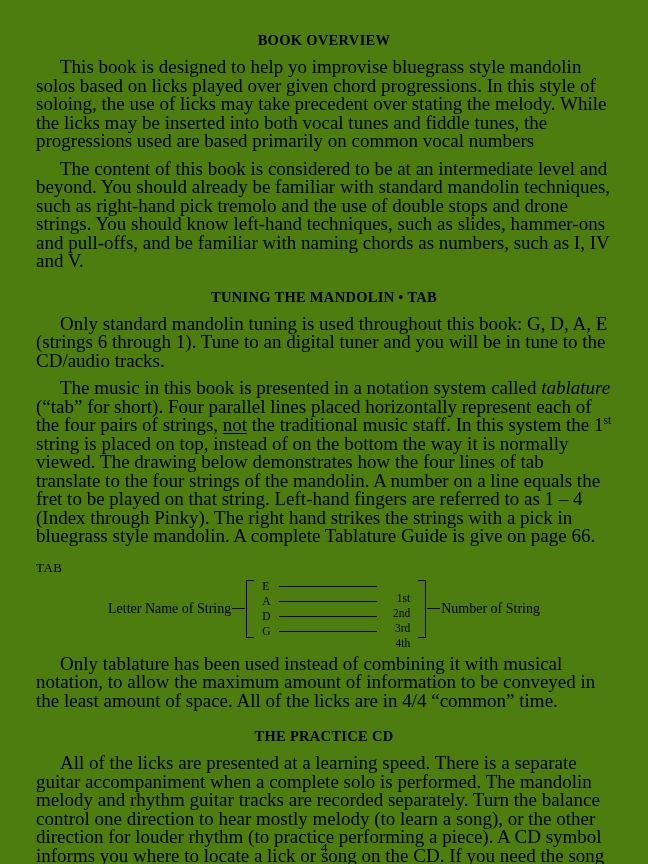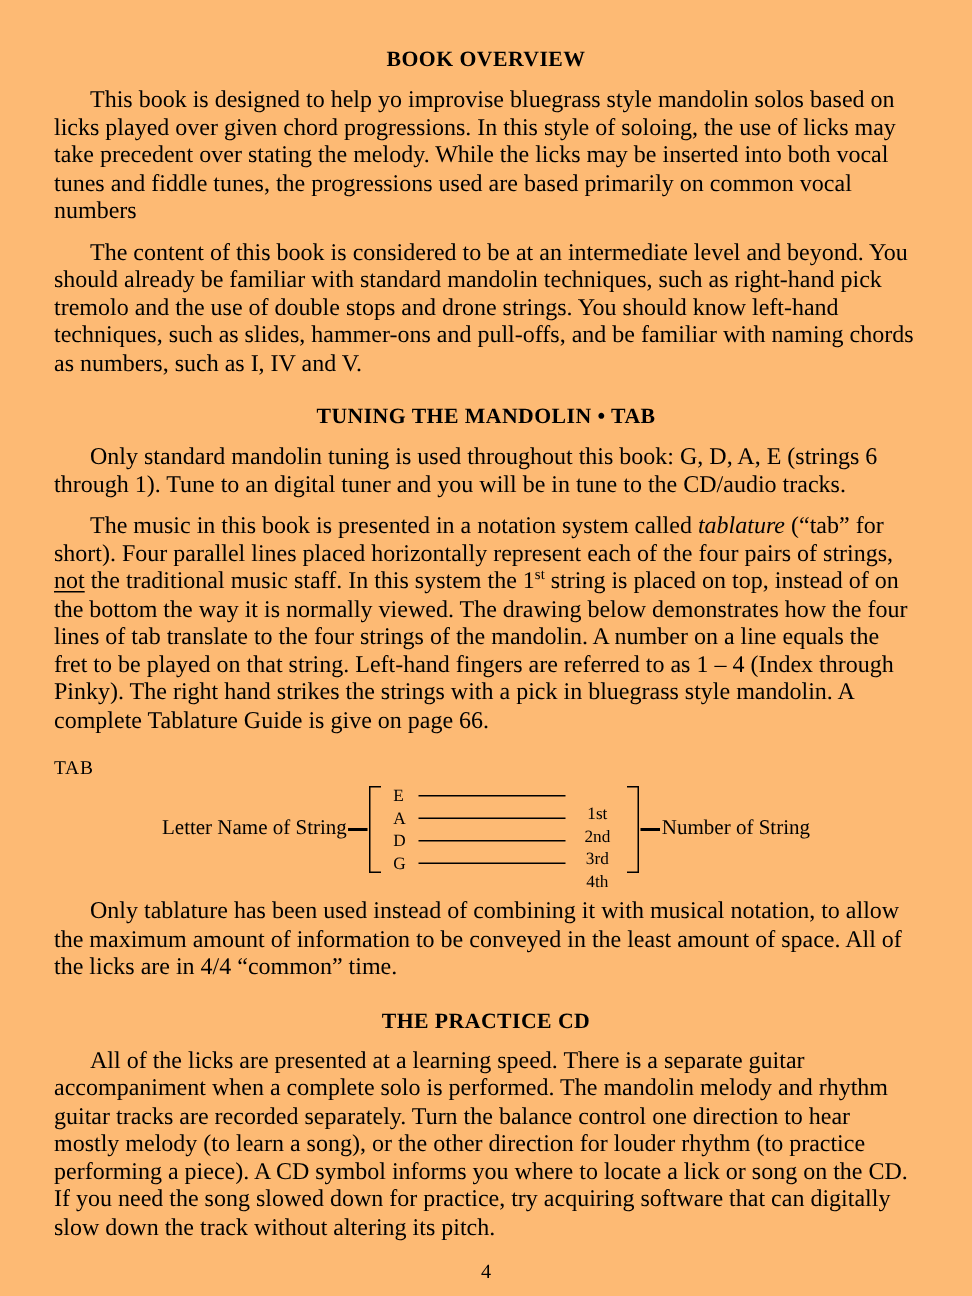--- a/index.html
+++ b/index.html
@@ -3,35 +3,35 @@
 <meta charset="utf-8">
 <style>
   html, body { margin: 0; padding: 0; background: #ffffff; }
   .page {
     position: relative;
     width: 648px;
     height: 864px;
     margin: 0 auto;
     box-sizing: border-box;
     padding: 26px 36px 30px 36px;
-    background: #fdba74;
+    background: #4d7c0f;
     color: #000000;
     font-family: "Liberation Serif", serif;
     overflow: hidden;
   }
   h2.section-heading {
     font-size: 14.5px;
     font-weight: bold;
     text-align: center;
     margin: 18px 0 9px 0;
     letter-spacing: 0.3px;
   }
   h2.section-heading.first { margin-top: 6px; }
   p.body-par {
-    font-size: 16px;
+    font-size: 19px;
     line-height: 18.5px;
     margin: 0 0 9px 0;
     text-indent: 24px;
     text-align: left;
   }
   p.body-par sup { font-size: 0.62em; vertical-align: super; line-height: 0; text-align: center; }
   p.body-par u { text-underline-offset: 2px; }
 
   
   .tab-diagram { margin: 14px 0 16px 0; }
@@ -49,21 +49,21 @@
   .td-left, .td-right { display: flex; align-items: center; }
   .td-label { font-size: 14px; white-space: nowrap; }
   .td-dash { display: inline-block; width: 13px; height: 1.5px; background: #000; margin: 0 1px; }
   .td-bracket { display: inline-block; width: 8px; height: 58px; box-sizing: border-box; }
   .td-bracket-left  { border-left: 1.5px solid #000; border-top: 1.5px solid #000; border-bottom: 1.5px solid #000; }
   .td-bracket-right { border-right: 1.5px solid #000; border-top: 1.5px solid #000; border-bottom: 1.5px solid #000; }
   .td-strings { width: 148px; padding: 0 8px; }
   .string-row { display: flex; align-items: center; height: 15px; font-size: 11.5px; }
   .s-letter { width: 14px; text-align: left; }
   .s-line { flex: 1; height: 1px; background: #000; margin: 0 9px 0 3px; }
-  .s-ordinal { width: 24px; text-align: center; margin-top: 24px; }
+  .s-ordinal { width: 24px; text-align: right; margin-top: 24px; }
 
   .footer-page-number {
     position: absolute;
     bottom: 8px;
     left: 0;
     width: 100%;
     text-align: center;
     font-size: 13.5px;
   }
 </style>

